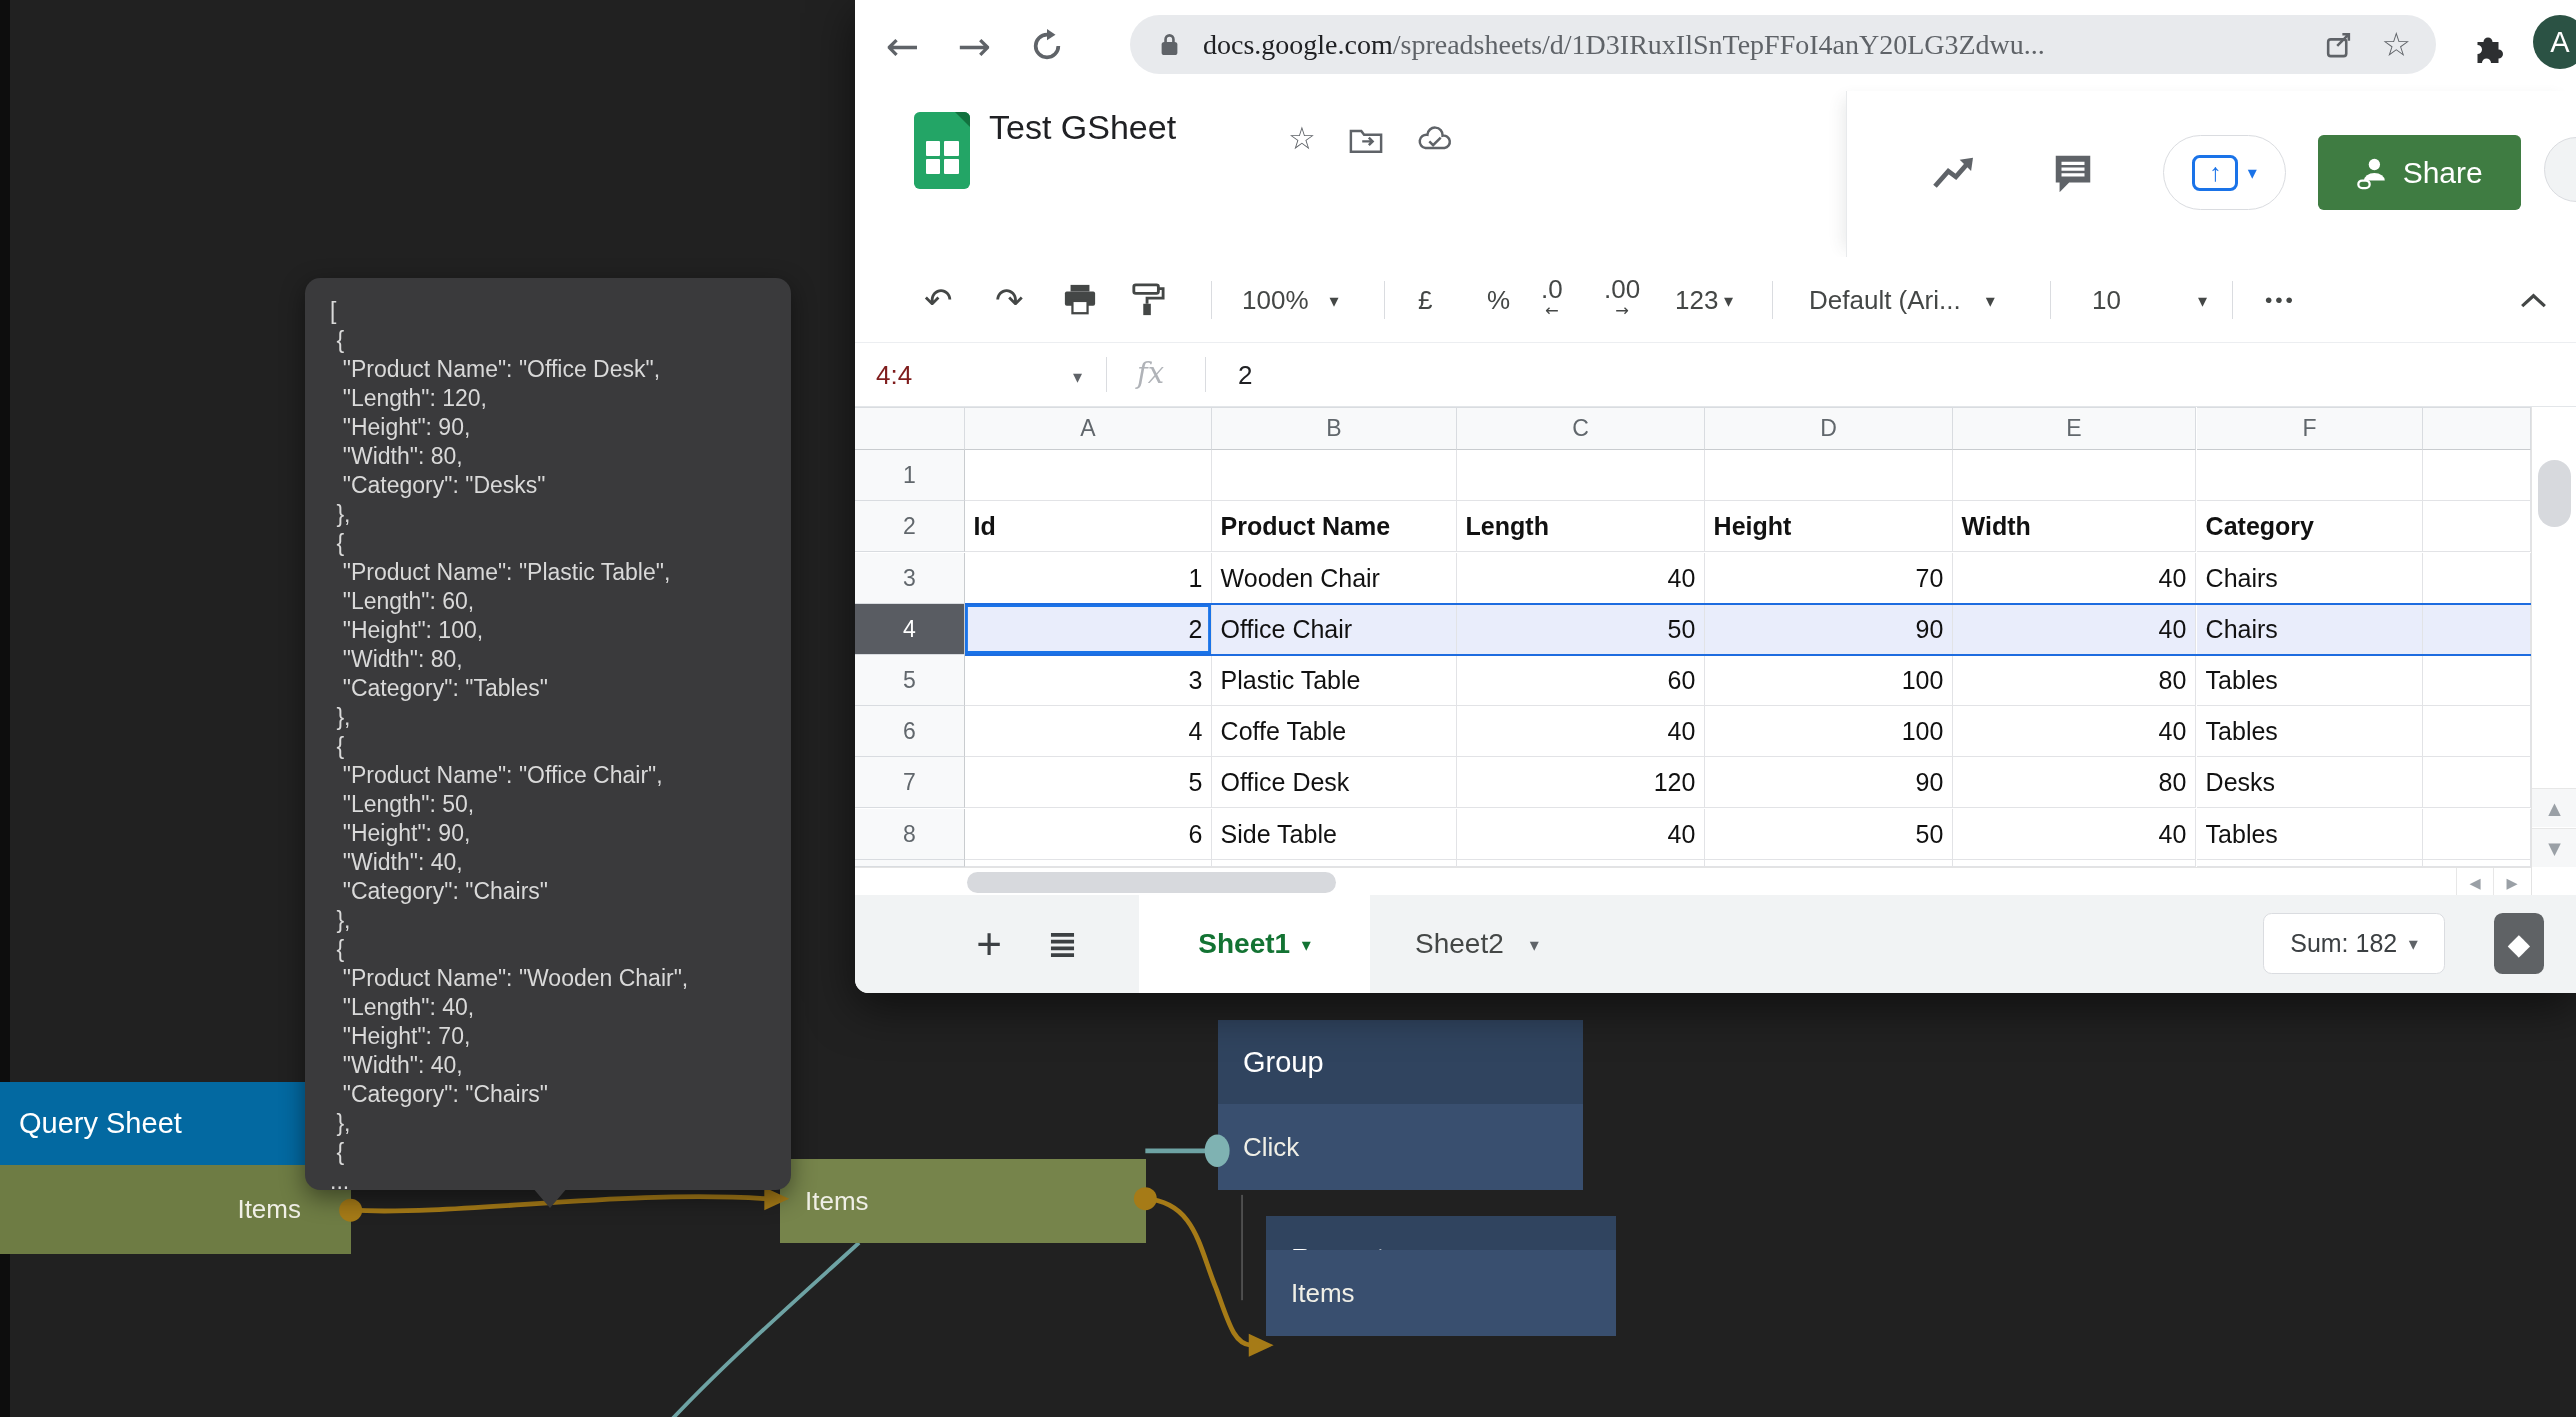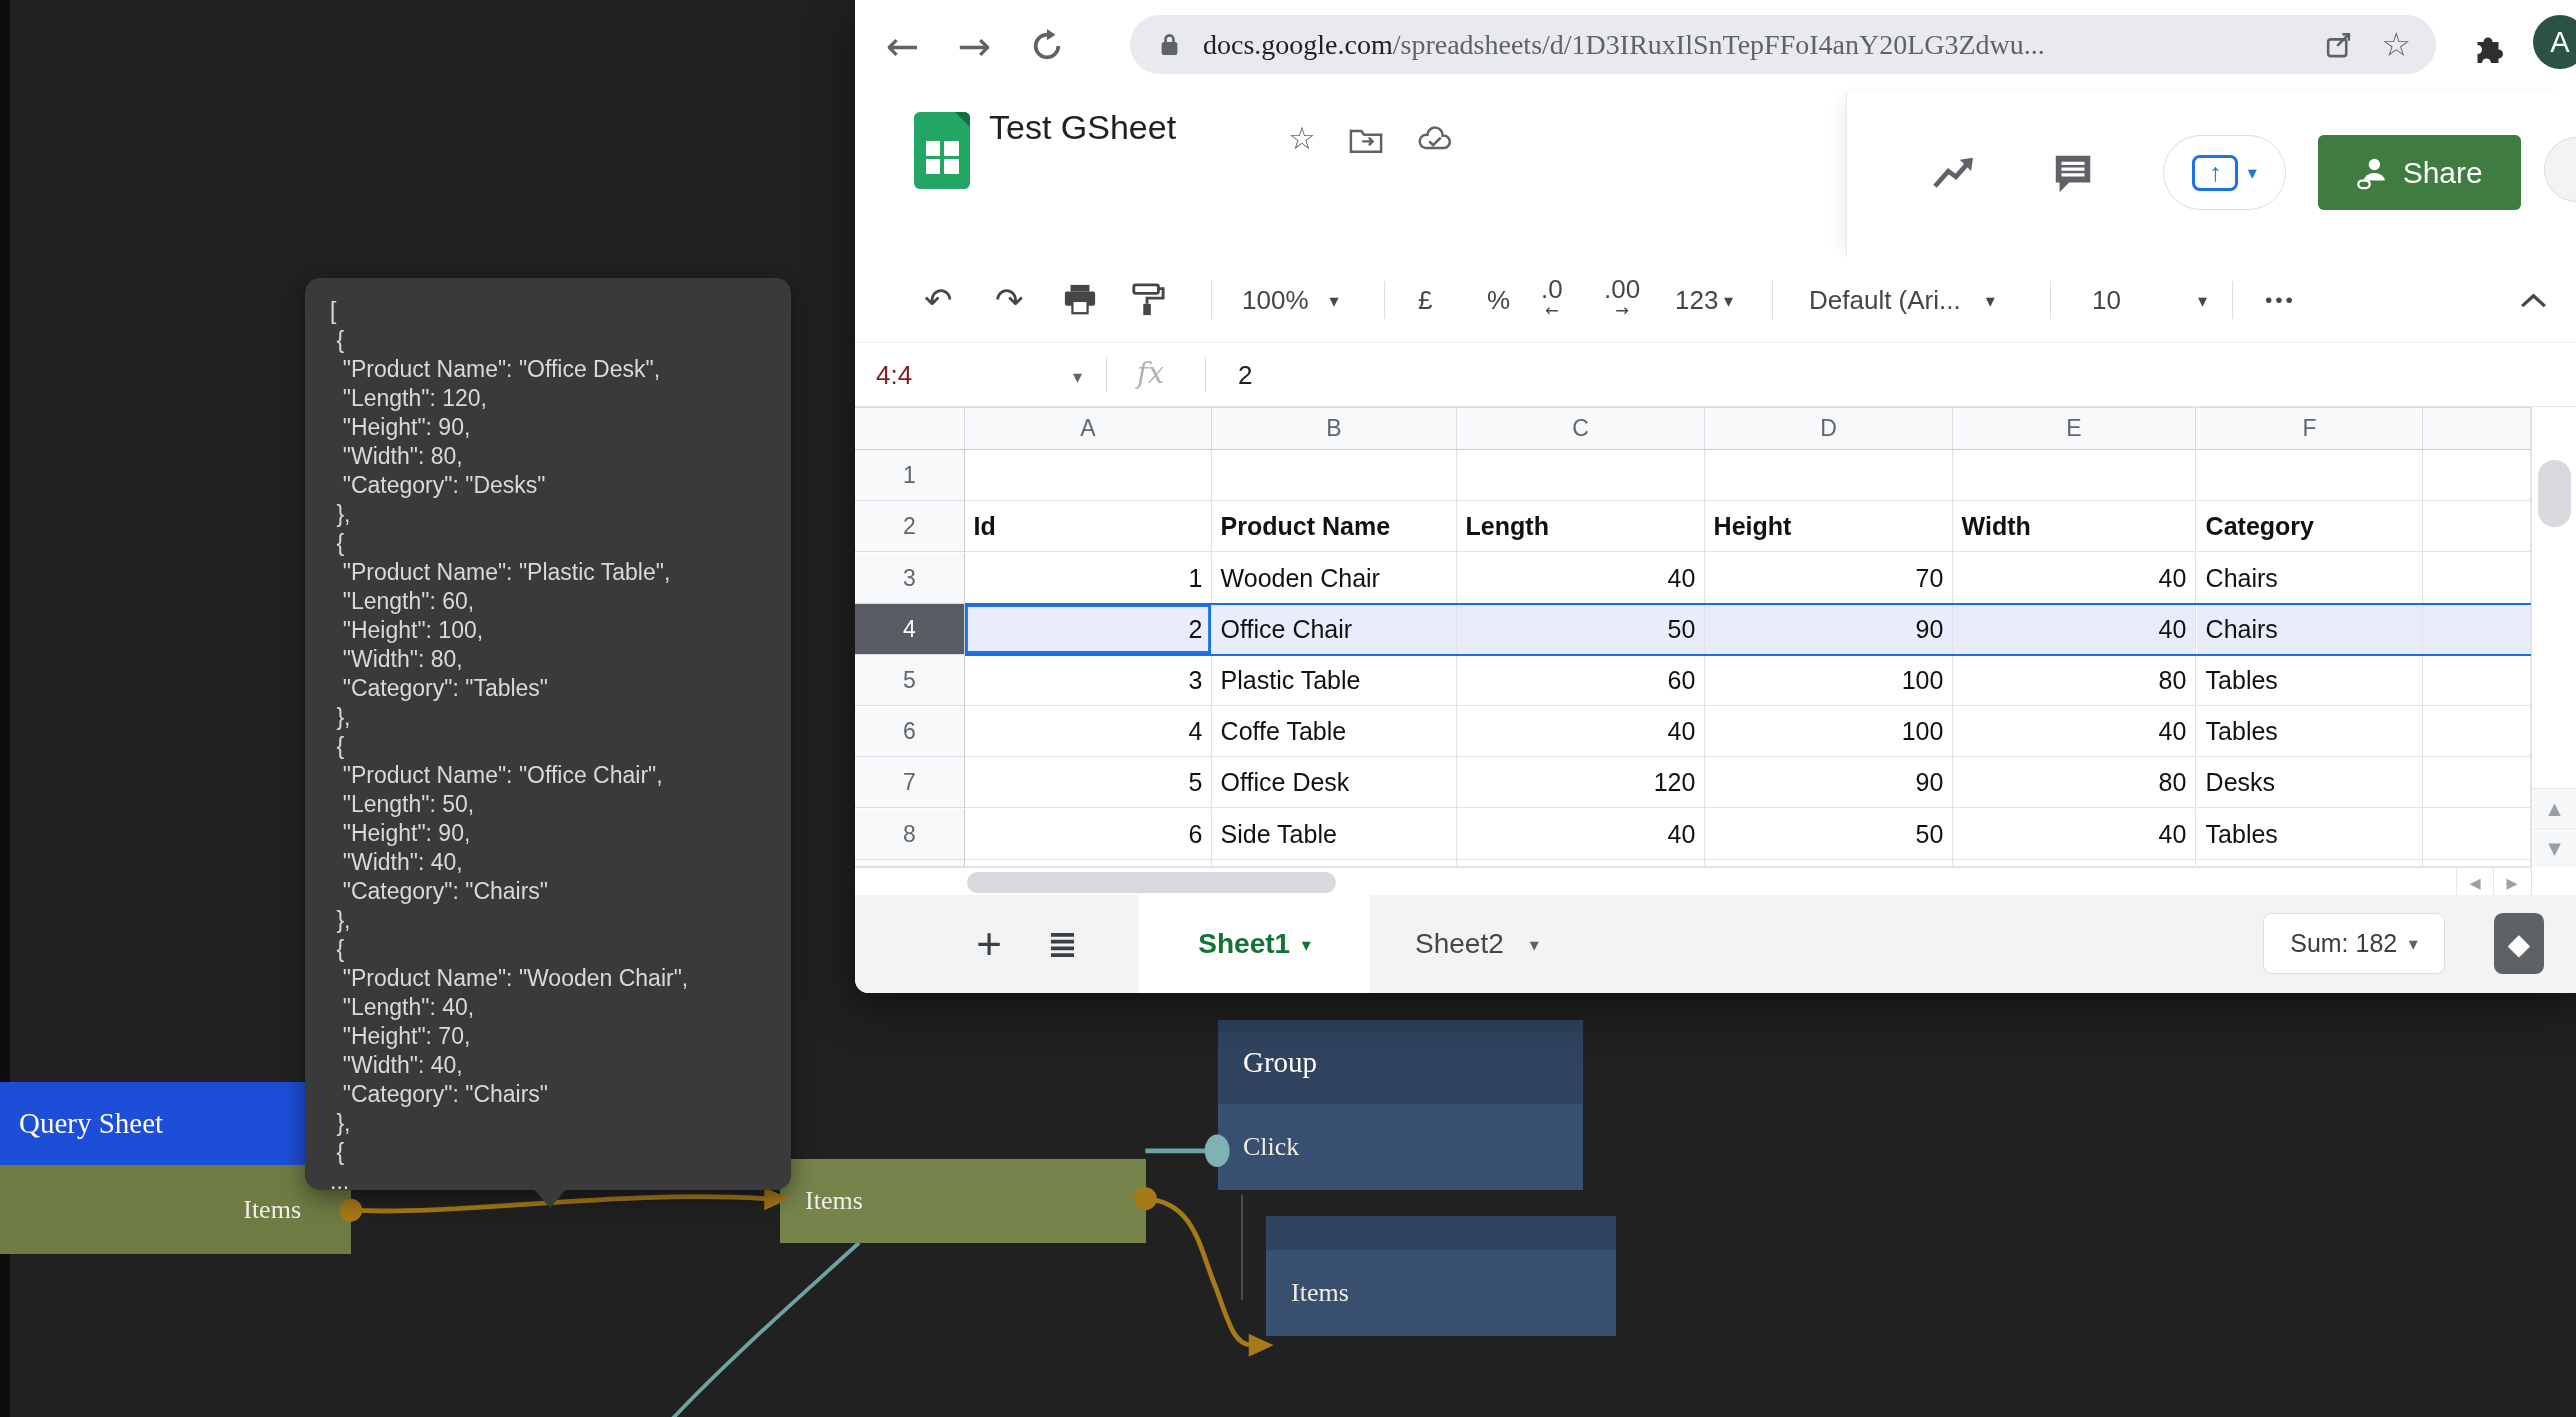--- a/index.html
+++ b/index.html
@@ -2,26 +2,26 @@
 <html><head>
 <meta charset="utf-8">
 <style>
   * { margin:0; padding:0; box-sizing:border-box; }
   html,body { width:2576px; height:1417px; overflow:hidden; background:#212121;
               font-family:"Liberation Sans", sans-serif; }
   #screen { position:relative; width:2576px; height:1417px; background:#212121; overflow:hidden; }
   .left-strip { position:absolute; left:0; top:0; width:9.6px; height:100%; background:#0d0d0d; }
 
   
-  .node { position:absolute; z-index:20; color:#fff;font-family:Liberation Serif, serif; }
+  .node { position:absolute; z-index:20; color:#fff; }
   .node .nhead { position:absolute; left:0; top:0; right:0; display:flex; align-items:center; padding-left:25px; font-size:29px; }
   .node .nbody { position:absolute; left:0; right:0; bottom:0; display:flex; align-items:center; padding-left:25px; font-size:26px; color:#f0efe6; }
   .nbody.right { justify-content:flex-end; padding-right:50px; }
   #node-query    { left:0px;    top:1082px; width:351px; height:172px; }
-  #node-query    .nhead { height:83px;  background:#1d4ed8; padding-left:19px; }
+  #node-query    .nhead { height:83px;  background:#0369a1; padding-left:19px; }
   #node-query    .nbody { height:89px;  background:#6e7c44; }
   #node-array    { left:780px;  top:1072px; width:366px; height:171px; }
   #node-array    .nhead { height:87px;  background:#8a9751; }
   #node-array    .nbody { height:84px;  background:#76844b; }
   #node-group    { left:1218px; top:1020px; width:365px; height:170px; }
   #node-group    .nhead { height:84px;  background:#30445f; }
   #node-group    .nbody { height:86px;  background:#394f6f; }
   #node-repeater { left:1266px; top:1216px; width:350px; height:120px; }
   #node-repeater .nhead { height:86px;  background:#30445f; }
   #node-repeater .nbody { height:86px;  background:#394f6f; }

